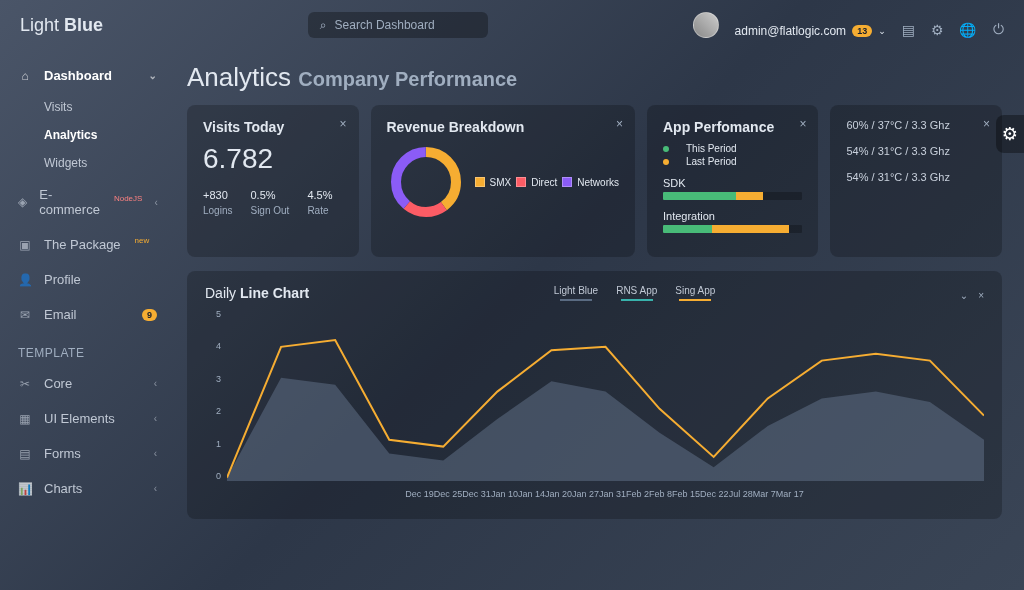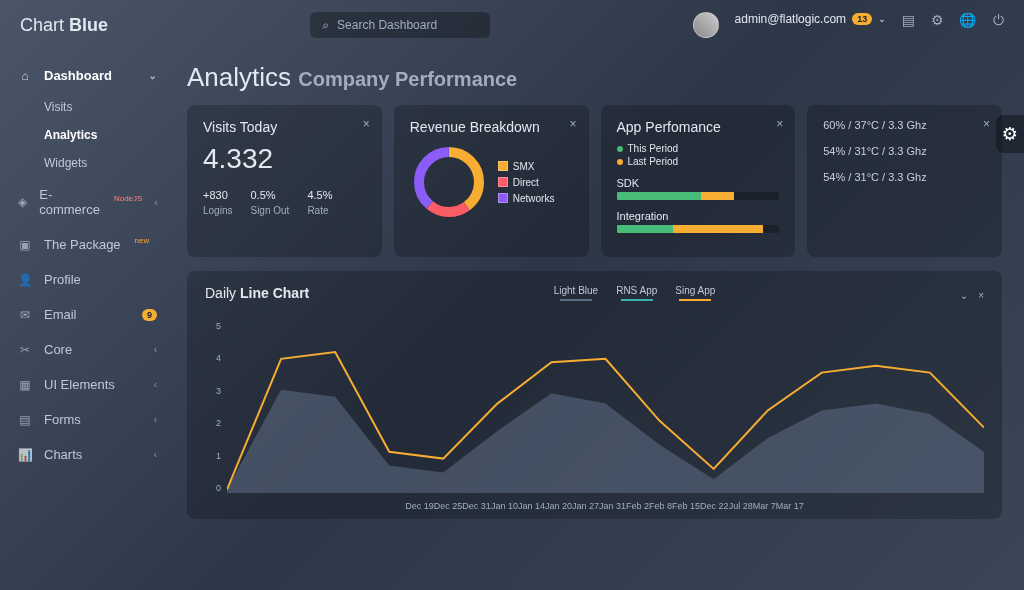--- a/index.html
+++ b/index.html
@@ -2,21 +2,21 @@
 <html><head>
 <meta charset="utf-8">
 <style>
 *{margin:0;padding:0;box-sizing:border-box;font-family:-apple-system,BlinkMacSystemFont,'Segoe UI',sans-serif}
 body{width:1024px;height:590px;overflow:hidden;background:linear-gradient(135deg,#4a5568 0%,#2d3748 50%,#3a4556 100%);color:#e2e8f0;position:relative}
 .header{height:50px;display:flex;align-items:center;padding:0 20px;justify-content:space-between}
 .logo{font-size:18px;font-weight:300}
 .logo strong{font-weight:600}
 .header-center{flex:1;display:flex;justify-content:center}
 .search-box{background:rgba(0,0,0,0.3);border-radius:6px;padding:6px 12px;display:flex;align-items:center;gap:8px;width:180px;font-size:12px;color:#a0aec0}
-.header-right{display:flex;align-items:flex-start;gap:16px}
+.header-right{display:flex;align-items:flex-end;gap:16px}
 .avatar{width:26px;height:26px;border-radius:50%;background:linear-gradient(45deg,#888,#ccc);border:1px solid rgba(255,255,255,0.3)}
 .user-info{font-size:12px;display:flex;align-items:center;gap:6px}
 .badge-13{background:#f6ad32;color:#1a202c;font-size:9px;font-weight:700;border-radius:8px;padding:1px 5px}
 .hdr-icon{color:#a0aec0;font-size:14px;cursor:pointer}
 .layout{display:flex;height:calc(100% - 50px)}
 .sidebar{width:175px;padding:8px 0;font-size:13px}
 .nav-item{padding:10px 18px;display:flex;align-items:center;gap:12px;color:#c0c8d4;cursor:pointer;position:relative}
 .nav-item.bold{font-weight:700;color:#fff}
 .nav-item .ico{width:14px;text-align:center;opacity:0.7;font-size:12px}
 .nav-item.sub{padding:7px 18px 7px 44px;font-size:12px}
@@ -24,57 +24,57 @@
 .nav-item .chev{margin-left:auto;font-size:10px;opacity:0.6}
 .nav-item .tag{font-size:8px;color:#fc8181;margin-left:2px;position:relative;top:-4px}
 .nav-item .tag.new{color:#f6ad32}
 .nav-item .bubble{margin-left:auto;background:#f6ad32;color:#1a202c;font-size:9px;font-weight:700;border-radius:8px;padding:1px 5px}
 .section-label{padding:14px 18px 6px;font-size:12px;color:#a0aec0;letter-spacing:0.5px}
 .main{flex:1;padding:12px 22px 12px 12px;overflow:hidden}
 .page-title{font-size:26px;font-weight:400;margin-bottom:12px}
 .page-title .sub{color:#a0aec0;font-weight:700;font-size:20px}
 .cards{display:flex;gap:12px;margin-bottom:14px}
 .card{background:rgba(0,0,0,0.22);border-radius:8px;padding:14px 16px;flex:1;position:relative}
-.card-title{font-size:14px;font-weight:400;margin-bottom:8px}
+.card-title{font-size:14px;font-weight:700;margin-bottom:8px}
 .card-close{position:absolute;top:12px;right:12px;font-size:12px;color:#a0aec0;cursor:pointer}
 .big-num{font-size:28px;font-weight:300;margin-bottom:14px}
 .stats-row{display:flex;gap:18px;font-size:11px}
 .stat{display:flex;flex-direction:column;gap:4px}
 .stat .label{color:#a0aec0;font-size:10px}
 .donut-wrap{display:flex;align-items:center;gap:10px}
-.legend{font-size:10px;display:flex;flex-direction:column;gap:5px}
+.legend{font-size:10px;display:flex;flex-direction:row;gap:5px}
 .legend-item{display:flex;align-items:center;gap:5px}
 .sq{width:10px;height:10px;border:1px solid rgba(255,255,255,0.3)}
 .period-legend{font-size:10px;margin-bottom:10px}
-.period-legend div{display:flex;align-items:center;gap:5px;margin-bottom:2px}
+.period-legend div{display:flex;align-items:center;gap:17px;margin-bottom:2px}
 .dot{width:6px;height:6px;border-radius:50%}
 .section-lbl{font-size:11px;margin-bottom:3px}
 .bar-track{display:flex;height:8px;background:rgba(0,0,0,0.25);margin-bottom:10px;border-radius:1px;overflow:hidden}
 .bar-seg{height:100%}
 .srv-line{font-size:11px;margin-bottom:14px;color:#c8d0dc}
 .chart-card{background:rgba(0,0,0,0.22);border-radius:8px;padding:14px 18px;height:248px;position:relative}
-.chart-head{display:flex;justify-content:space-between;align-items:flex-end;margin-bottom:20px}
+.chart-head{display:flex;justify-content:space-between;align-items:flex-end;margin-bottom:8px}
 .chart-title{font-size:14px;font-weight:300}
 .chart-title strong{font-weight:600}
 .chart-legend{display:flex;gap:18px;font-size:10px;color:#c0c8d4}
 .chart-legend div{display:flex;flex-direction:column;align-items:center;gap:3px;cursor:pointer}
 .leg-line{width:32px;height:2px}
 .chart-controls{display:flex;gap:10px;font-size:10px;color:#a0aec0}
 .plot{position:relative;height:190px;margin-top:4px}
 .y-axis{position:absolute;left:0;top:0;bottom:18px;width:16px;display:flex;flex-direction:column;justify-content:space-between;font-size:9px;color:#a0aec0;text-align:right}
 .x-axis{position:absolute;bottom:0;left:20px;right:0;display:flex;justify-content:center;font-size:9px;color:#a0aec0}
 .plot-area{position:absolute;left:22px;right:0;top:0;bottom:18px}
 svg{display:block}
 .gear-float{position:absolute;right:0;top:115px;background:rgba(0,0,0,0.35);padding:8px 6px;border-radius:8px 0 0 8px;font-size:18px;color:#fff;cursor:pointer}
 </style>
 </head>
 <body>
 
 <div class="header">
-  <div class="logo"><span>Chart</span> <strong>Blue</strong></div>
+  <div class="logo"><span>Light</span> <strong>Blue</strong></div>
   <div class="header-center">
     <div class="search-box">
       <span>⌕</span>
       <span>Search Dashboard</span>
     </div>
   </div>
   <div class="header-right">
     <div class="avatar"></div>
     <div class="user-info">
       <span>admin@flatlogic.com</span>
@@ -117,20 +117,21 @@
       </div>
     <div class="nav-item">
         <span class="ico">👤</span>
         <span>Profile</span>
       </div>
     <div class="nav-item">
         <span class="ico">✉</span>
         <span>Email</span>
         <span class="bubble">9</span>
       </div>
+    <div class="section-label">TEMPLATE</div>
     <div class="nav-item">
         <span class="ico">✂</span>
         <span>Core</span>
         <span class="chev">‹</span>
       </div>
     <div class="nav-item">
         <span class="ico">▦</span>
         <span>UI Elements</span>
         <span class="chev">‹</span>
       </div>
@@ -146,21 +147,21 @@
       </div>
   </div>
 
   <div class="main">
     <div class="page-title"><span>Analytics</span> <span class="sub">Company Performance</span></div>
 
     <div class="cards">
       <div class="card">
         <span class="card-close">×</span>
         <div class="card-title">Visits Today</div>
-        <div class="big-num">4.332</div>
+        <div class="big-num">6.782</div>
         <div class="stats-row">
           <div class="stat">
               <span>+830</span>
               <span class="label">Logins</span>
             </div>
           <div class="stat">
               <span>0.5%</span>
               <span class="label">Sign Out</span>
             </div>
           <div class="stat">

